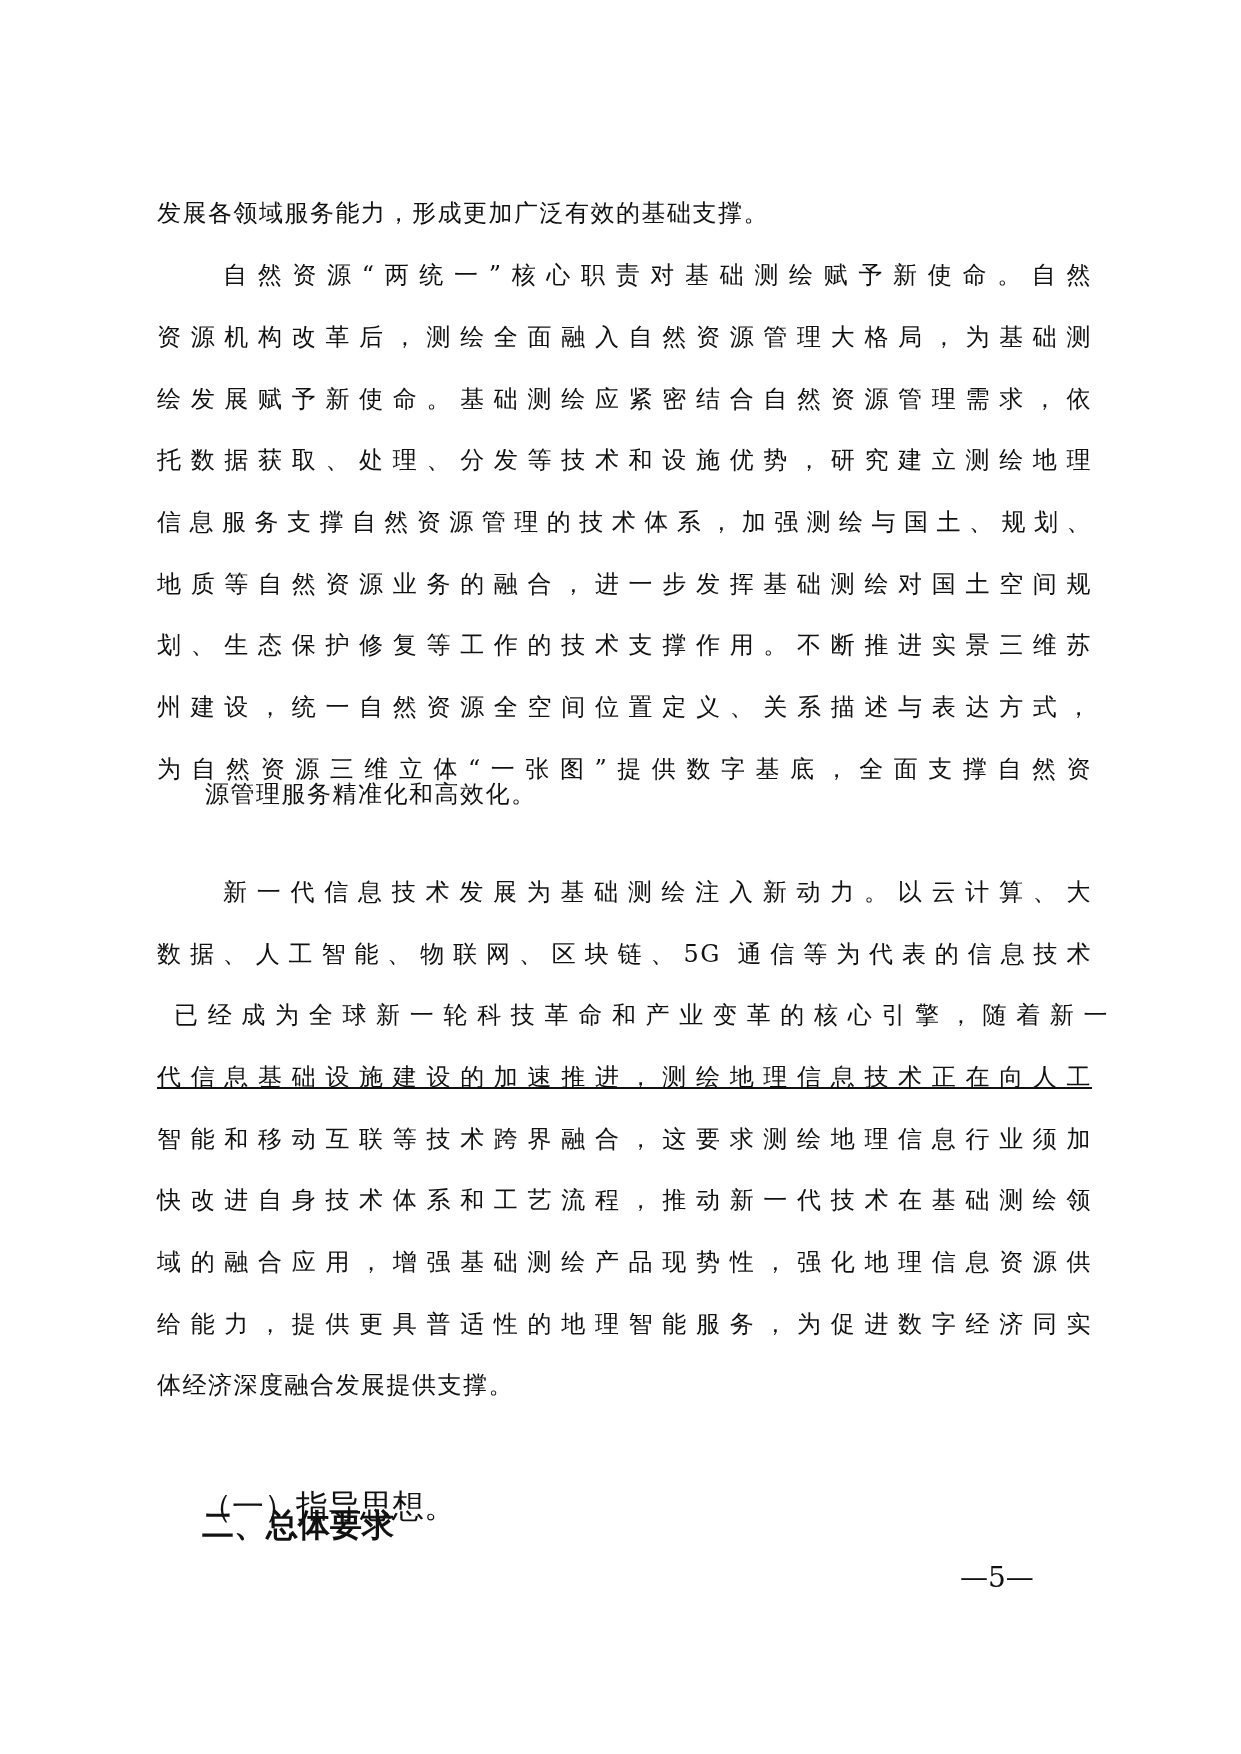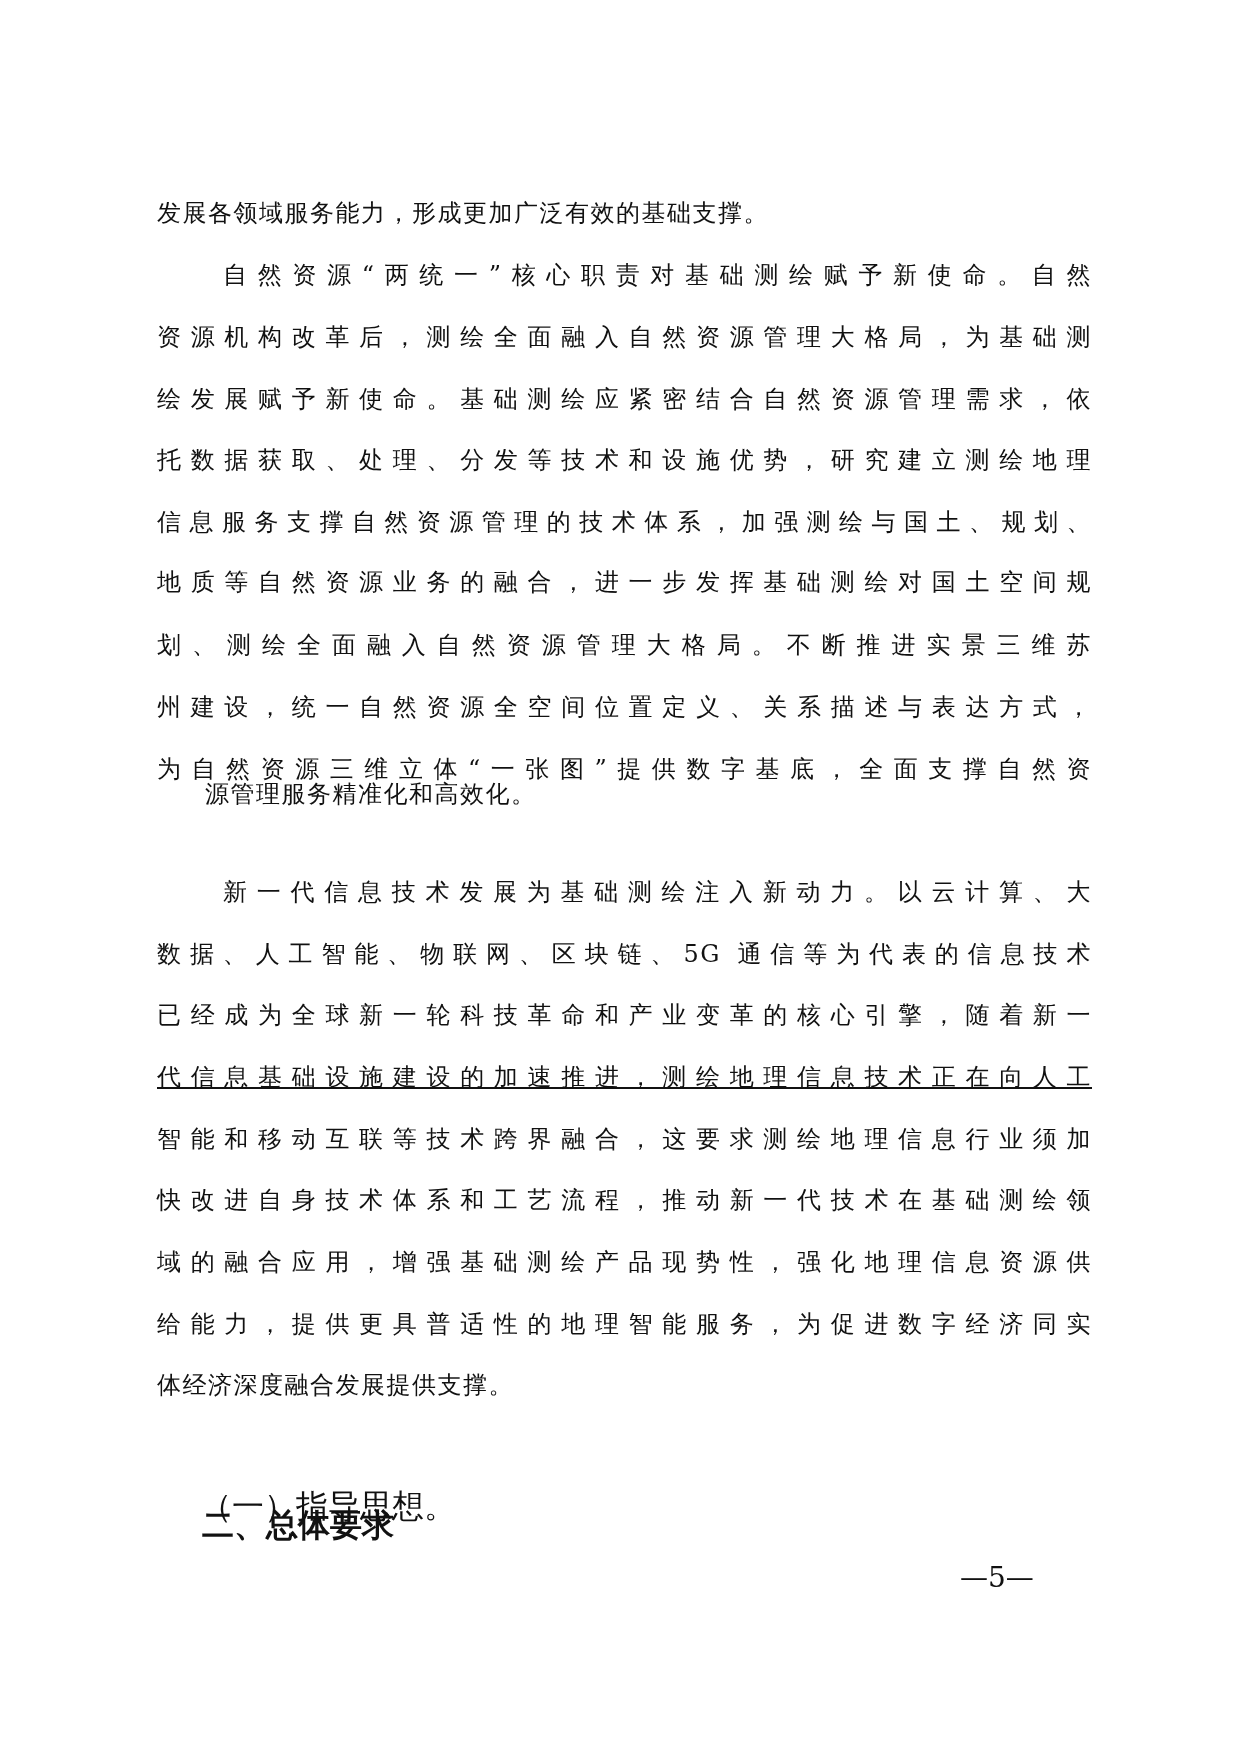--- a/index.html
+++ b/index.html
@@ -52,29 +52,29 @@
 <body>
 
 <div class="page">
   <div class="line" style="top:193px;">发展各领域服务能力，形成更加广泛有效的基础支撑。</div>
 
   <div class="line indent justify" style="top:255px;">自然资源“两统一”核心职责对基础测绘赋予新使命。自然</div>
   <div class="line justify" style="top:317px;">资源机构改革后，测绘全面融入自然资源管理大格局，为基础测</div>
   <div class="line justify" style="top:379px;">绘发展赋予新使命。基础测绘应紧密结合自然资源管理需求，依</div>
   <div class="line justify" style="top:440px;">托数据获取、处理、分发等技术和设施优势，研究建立测绘地理</div>
   <div class="line justify" style="top:502px;">信息服务支撑自然资源管理的技术体系，加强测绘与国土、规划、</div>
-  <div class="line justify" style="top:564px;font-family:Liberation Mono, monospace;">地质等自然资源业务的融合，进一步发挥基础测绘对国土空间规</div>
-  <div class="line justify" style="top:625px;">划、测绘全面融入自然资源管理大格局。不断推进实景三维苏</div>
+  <div class="line justify" style="top:564px;">地质等自然资源业务的融合，进一步发挥基础测绘对国土空间规</div>
+  <div class="line justify" style="top:625px;">划、生态保护修复等工作的技术支撑作用。不断推进实景三维苏</div>
   <div class="line justify" style="top:687px;">州建设，统一自然资源全空间位置定义、关系描述与表达方式，</div>
   <div class="line justify" style="top:749px;">为自然资源三维立体“一张图”提供数字基底，全面支撑自然资</div>
   <div class="line" style="top:774px;margin-left:48px;">源管理服务精准化和高效化。</div>
 
   <div class="line indent justify" style="top:872px;">新一代信息技术发展为基础测绘注入新动力。以云计算、大</div>
   <div class="line justify" style="top:934px;">数据、人工智能、物联网、区块链、5G 通信等为代表的信息技术</div>
-  <div class="line justify" style="top:995px;">已经成为全球新一轮科技革命和产业变革的核心引擎，随着新一</div>
+  <div class="line justify" style="top:995px;margin-left:17px;">已经成为全球新一轮科技革命和产业变革的核心引擎，随着新一</div>
   <div class="line justify" style="top:1057px;text-decoration:underline;">代信息基础设施建设的加速推进，测绘地理信息技术正在向人工</div>
   <div class="line justify" style="top:1119px;">智能和移动互联等技术跨界融合，这要求测绘地理信息行业须加</div>
   <div class="line justify" style="top:1180px;">快改进自身技术体系和工艺流程，推动新一代技术在基础测绘领</div>
   <div class="line justify" style="top:1242px;">域的融合应用，增强基础测绘产品现势性，强化地理信息资源供</div>
   <div class="line justify" style="top:1304px;">给能力，提供更具普适性的地理智能服务，为促进数字经济同实</div>
   <div class="line" style="top:1365px;">体经济深度融合发展提供支撑。</div>
 
   <div class="heading" style="top:1505px;">二、总体要求</div>
   <div class="subheading" style="top:1489px;">（一）指导思想。</div>
 

